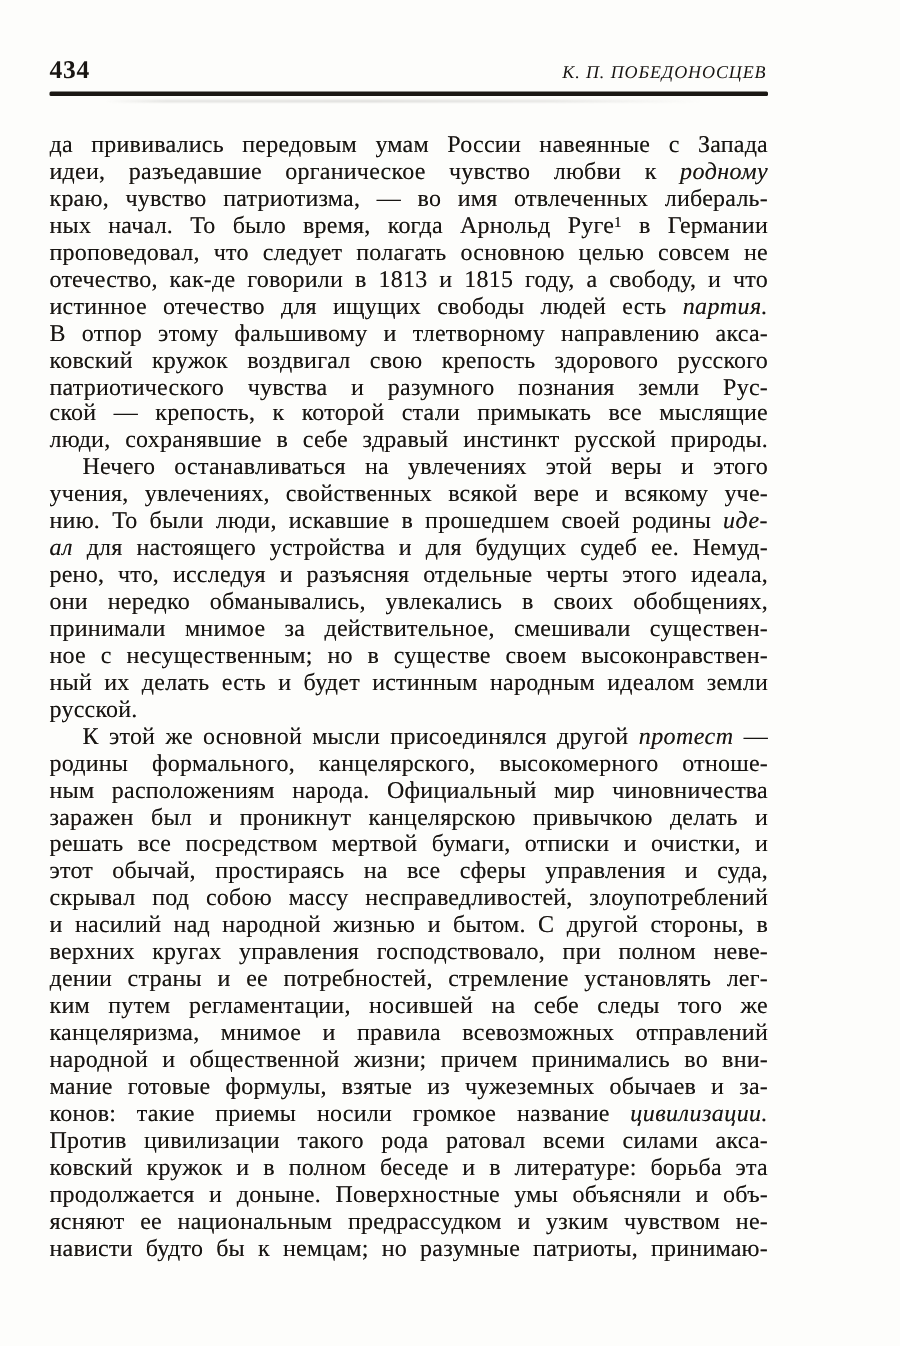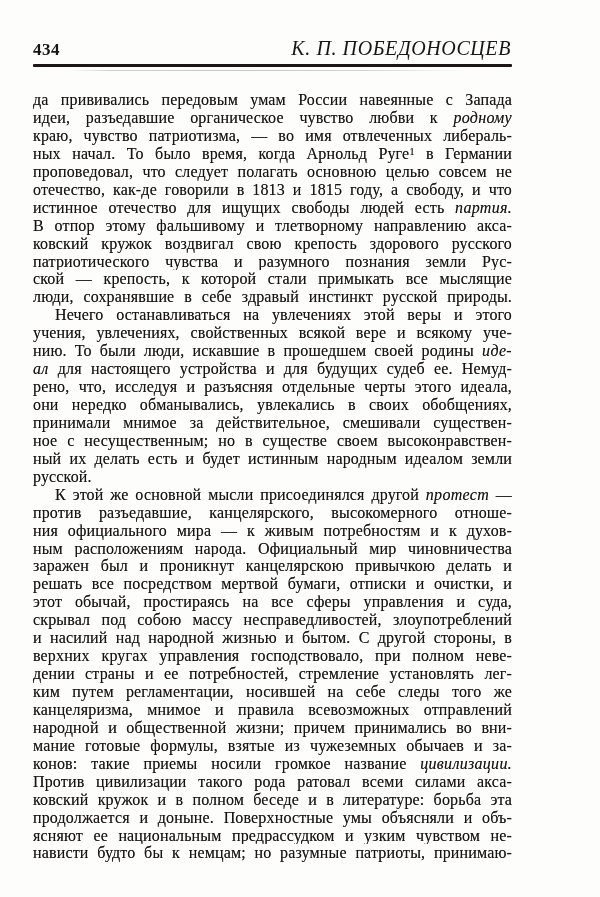--- a/index.html
+++ b/index.html
@@ -15,21 +15,21 @@
     background:#fdfdfb;
   }
   .header{
     display:flex;justify-content:space-between;align-items:baseline;
     padding:37px 18px 0 33px;
   }
   .page-number{
     font-size:17px;font-weight:700;letter-spacing:.5px;
   }
   .author{
-    font-size:20px;font-style:italic;letter-spacing:.6px;white-space:nowrap;
+    font-size:12px;font-style:italic;letter-spacing:.6px;white-space:nowrap;
   }
   .rule{
     margin:4px 17px 0 33px;height:2.5px;background:#1b1814;border-radius:1px;
   }
   .rule-echo{
     margin:3px 60px 0 70px;height:1.6px;
     background:linear-gradient(90deg,transparent 0,#9a9a96 10%,#84837f 45%,#a5a4a0 75%,transparent 100%);
     opacity:.45;filter:blur(.6px);
   }
   .text-block{
@@ -75,22 +75,21 @@
       <div class="line"><span>учения, увлечениях, свойственных всякой вере и всякому уче-</span></div>
       <div class="line"><span>нию. То были люди, искавшие в прошедшем своей родины </span><span class="it">иде-</span></div>
       <div class="line"><span class="it">ал</span><span> для настоящего устройства и для будущих судеб ее. Немуд-</span></div>
       <div class="line"><span>рено, что, исследуя и разъясняя отдельные черты этого идеала,</span></div>
       <div class="line"><span>они нередко обманывались, увлекались в своих обобщениях,</span></div>
       <div class="line"><span>принимали мнимое за действительное, смешивали существен-</span></div>
       <div class="line"><span>ное с несущественным; но в существе своем высоконравствен-</span></div>
       <div class="line"><span>ный их делать есть и будет истинным народным идеалом земли</span></div>
       <div class="line last"><span>русской.</span></div>
       <div class="line indent"><span>К этой же основной мысли присоединялся другой </span><span class="it">протест</span><span> —</span></div>
-      <div class="line"><span>против разъедавшие, канцелярского, высокомерного отноше-</span></div>
-      <div class="line"><span>ния официального мира — к живым потребностям и к духов-</span></div>
+      <div class="line"><span>родины формального, канцелярского, высокомерного отноше-</span></div>
       <div class="line"><span>ным расположениям народа. Официальный мир чиновничества</span></div>
       <div class="line"><span>заражен был и проникнут канцелярскою привычкою делать и</span></div>
       <div class="line"><span>решать все посредством мертвой бумаги, отписки и очистки, и</span></div>
       <div class="line"><span>этот обычай, простираясь на все сферы управления и суда,</span></div>
       <div class="line"><span>скрывал под собою массу несправедливостей, злоупотреблений</span></div>
       <div class="line"><span>и насилий над народной жизнью и бытом. С другой стороны, в</span></div>
       <div class="line"><span>верхних кругах управления господствовало, при полном неве-</span></div>
       <div class="line"><span>дении страны и ее потребностей, стремление установлять лег-</span></div>
       <div class="line"><span>ким путем регламентации, носившей на себе следы того же</span></div>
       <div class="line"><span>канцеляризма, мнимое и правила всевозможных отправлений</span></div>

